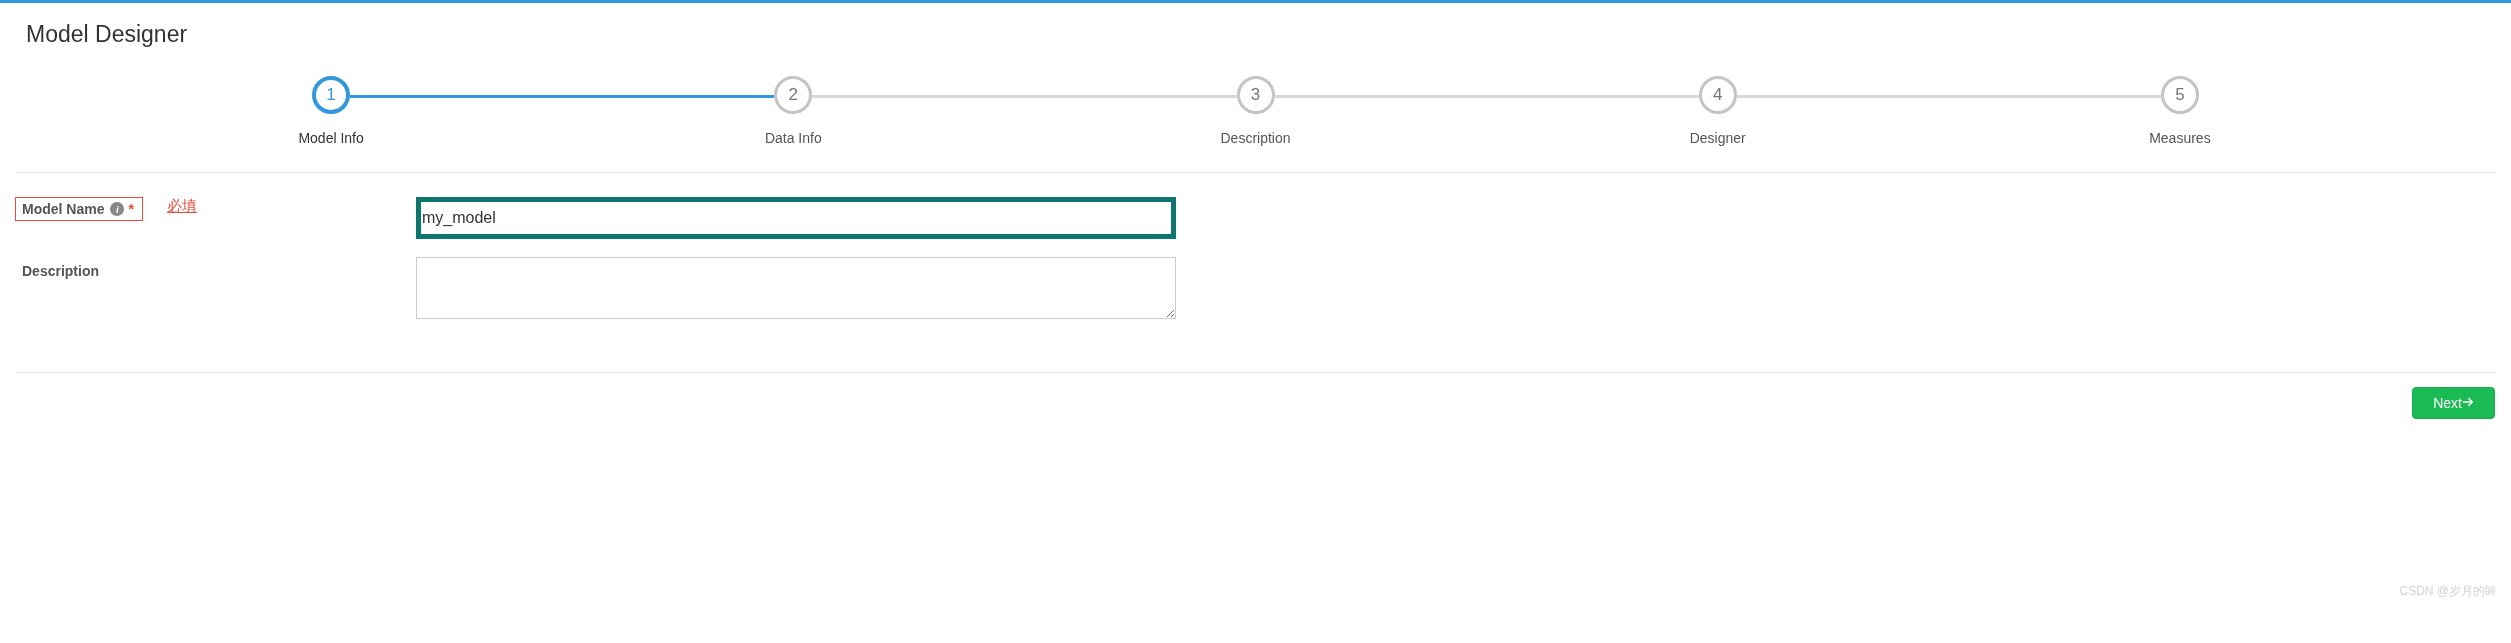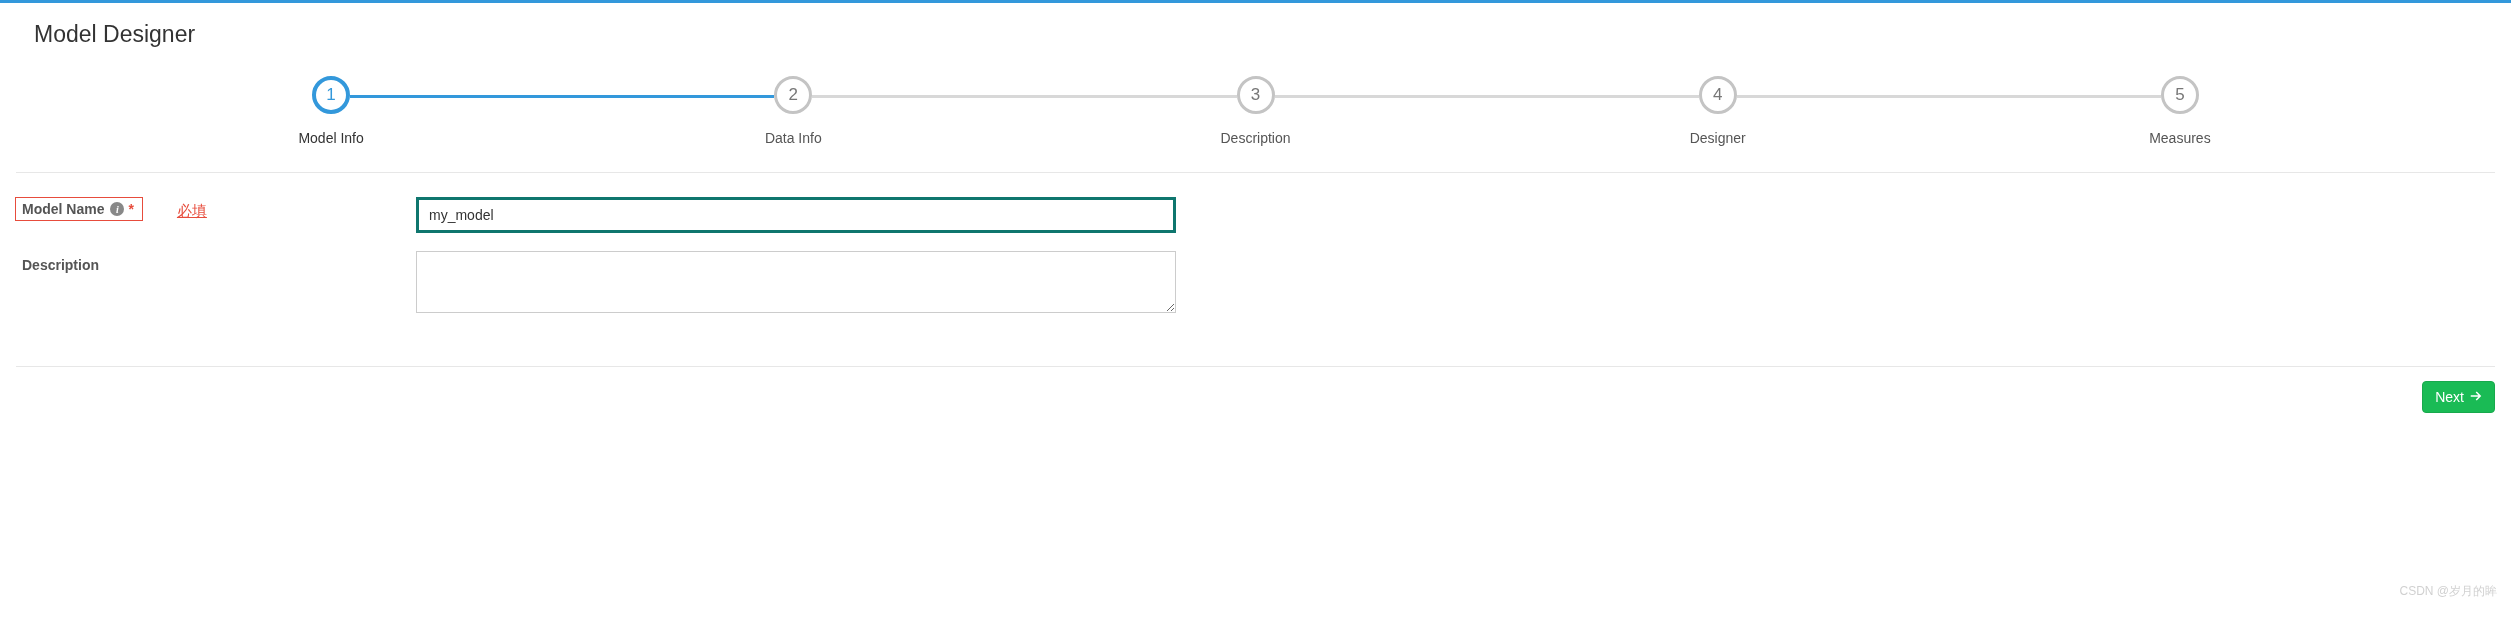--- a/index.html
+++ b/index.html
@@ -13,21 +13,20 @@
       width: 100%;
       border-top: 3px solid #3398db;
     }
     .header {
       padding: 18px 26px 4px;
     }
     .header h1 {
       font-size: 23px;
       font-weight: 400;
       color: #333;
-      margin-left: 8px;
     }
     .stepper {
       display: flex;
       align-items: flex-start;
       padding: 24px 100px 20px;
       position: relative;
     }
     .step {
       flex: 1;
       display: flex;
@@ -84,23 +83,22 @@
       padding: 24px 16px 10px;
     }
     .form-row {
       display: flex;
       align-items: flex-start;
       margin-bottom: 18px;
     }
     .label-col {
       width: 400px;
       display: flex;
-      align-items: flex-end;
+      align-items: flex-start;
       position: relative;
-      gap: 10px;
     }
     .label-box {
       border: 1px solid #e74c3c;
       padding: 3px 8px 3px 6px;
       display: inline-flex;
       align-items: center;
       margin-left: -1px;
     }
     .label-text {
       font-weight: bold;
@@ -133,23 +131,23 @@
       font-size: 15px;
       font-family: "SimSun", "宋体", serif;
       text-decoration: underline;
     }
     .input-col {
       flex: 1;
       max-width: 760px;
     }
     .text-input {
       width: 100%;
-      padding: 7px 10px;
-      border: 3px solid #0f766e;
-      font-size: 14px;
+      padding: 7px 1px;
+      border: 5px solid #0f766e;
+      font-size: 16px;
       color: #333;
       outline: none;
       background: #fff;
     }
     .textarea-input {
       width: 100%;
       min-height: 62px;
       padding: 7px 10px;
       border: 1px solid #ccc;
       font-size: 14px;
@@ -170,27 +168,26 @@
     }
     .footer {
       display: flex;
       justify-content: flex-end;
       padding: 14px 16px 16px;
     }
     .btn-next {
       background: #1abb55;
       border: 1px solid #18a94c;
       color: #fff;
-      padding: 7px 12px;
+      padding: 7px 20px;
       font-size: 14px;
       border-radius: 4px;
       cursor: pointer;
       display: inline-flex;
       align-items: center;
-      gap: 6px;
     }
     .arrow-icon {
       display: inline-block;
     }
     .watermark {
       position: absolute;
       right: 14px;
       bottom: 43px;
       color: rgba(120,120,120,0.35);
       font-size: 12px;

